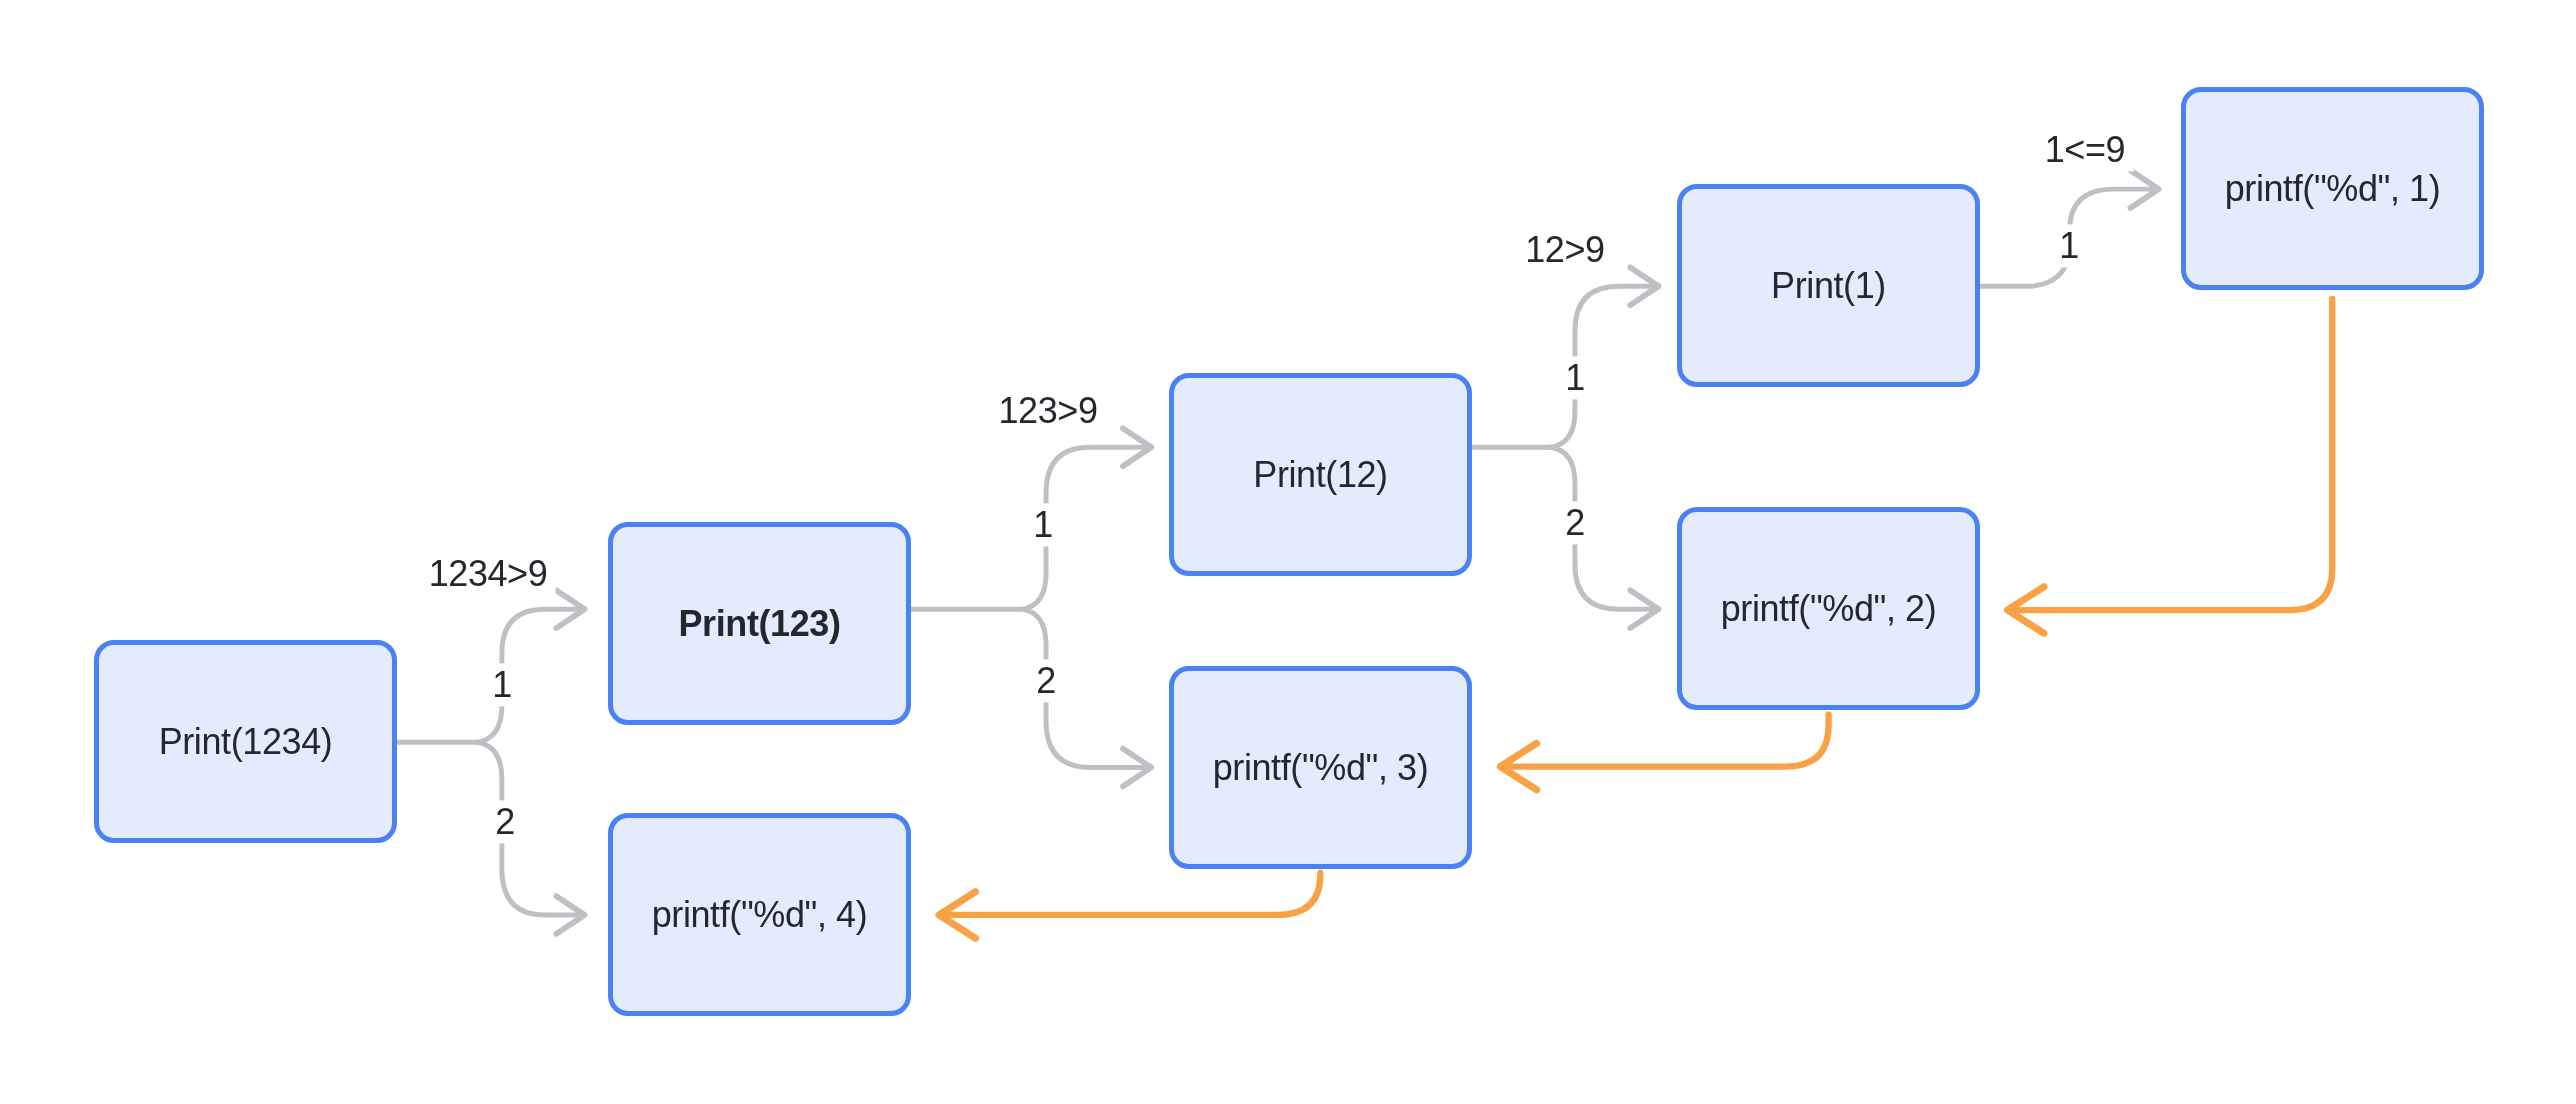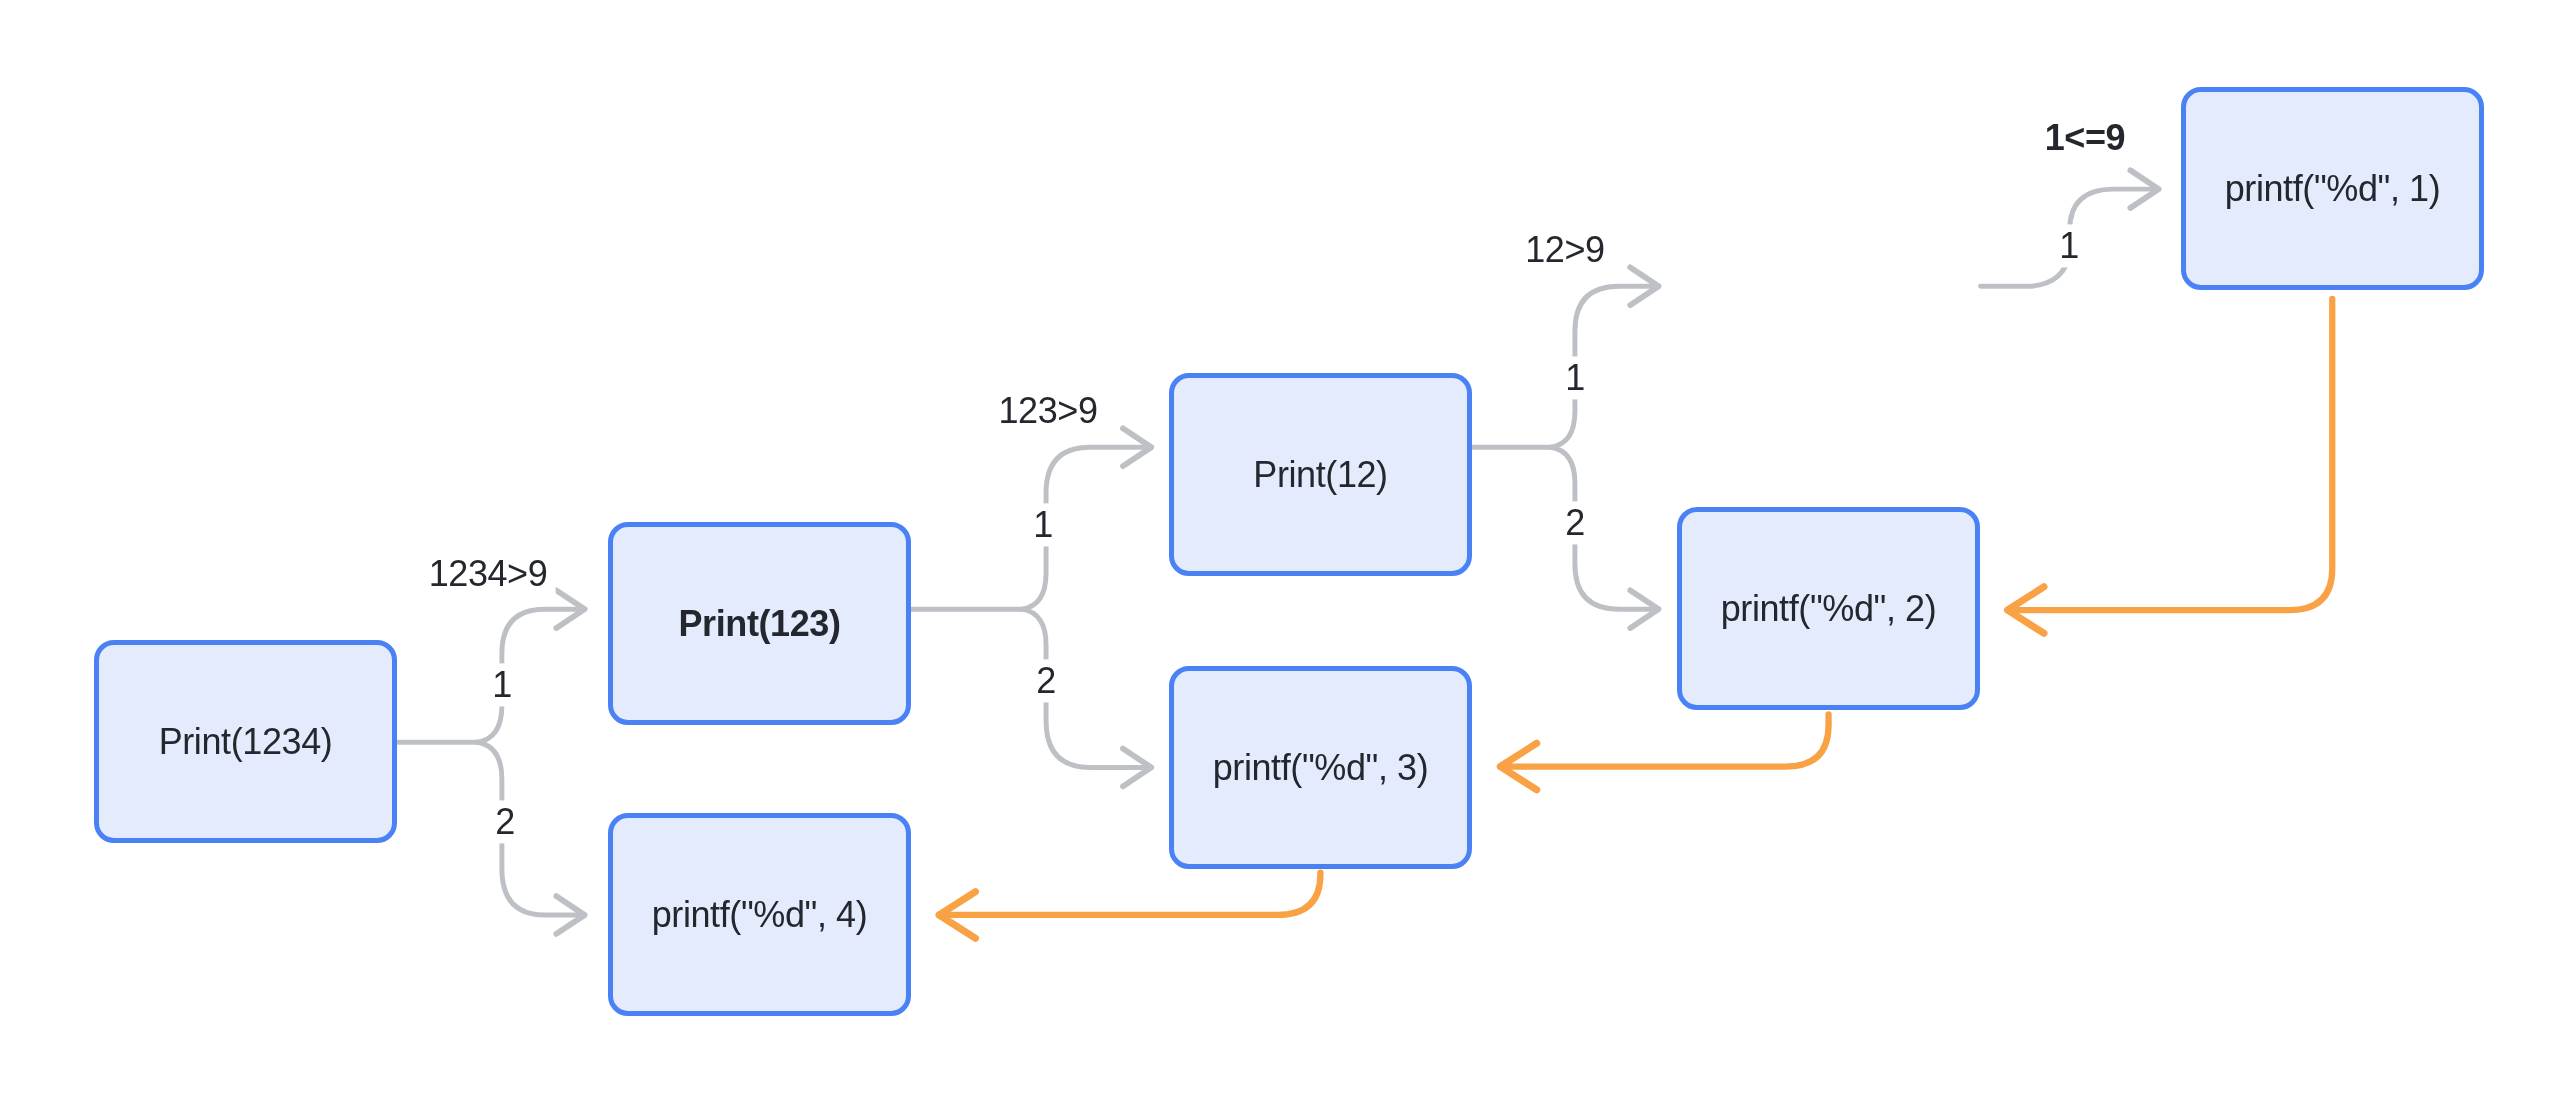--- a/index.html
+++ b/index.html
@@ -84,20 +84,23 @@
 
   <div class="node" style="left:94px;  top:640px;">
     <span class="nlabel">Print(1234)</span>
   </div>
   <div class="node" style="left:608px;  top:522px;font-weight:bold;">
     <span class="nlabel">Print(123)</span>
   </div>
   <div class="node" style="left:1169px; top:345px;margin-top:28px;">
     <span class="nlabel">Print(12)</span>
   </div>
+  <div class="node" style="left:1677px; top:184px;">
+    <span class="nlabel">Print(1)</span>
+  </div>
   <div class="node" style="left:2181px; top:87px;">
     <span class="nlabel">printf("%d", 1)</span>
   </div>
   <div class="node" style="left:1677px; top:507px;">
     <span class="nlabel">printf("%d", 2)</span>
   </div>
   <div class="node" style="left:1169px; top:666px;">
     <span class="nlabel">printf("%d", 3)</span>
   </div>
   <div class="node" style="left:608px;  top:813px;">
@@ -108,16 +111,16 @@
   <div class="elabel" style="left:505px;  top:822px;">2</div>
   <div class="elabel" style="left:1043px; top:525px;">1</div>
   <div class="elabel" style="left:1046px; top:681px;">2</div>
   <div class="elabel" style="left:1575px; top:378px;">1</div>
   <div class="elabel" style="left:1575px; top:523px;">2</div>
   <div class="elabel" style="left:2069px; top:246px;">1</div>
 
   <div class="elabel" style="left:488px;  top:574px;">1234&gt;9</div>
   <div class="elabel" style="left:1048px; top:411px;">123&gt;9</div>
   <div class="elabel" style="left:1565px; top:250px;">12&gt;9</div>
-  <div class="elabel" style="left:2085px; top:138px;font-weight:bold;">1&lt;=9</div>
+  <div class="elabel" style="left:2085px; top:150px;">1&lt;=9</div>
 
 </div>
 
 
 </body></html>

